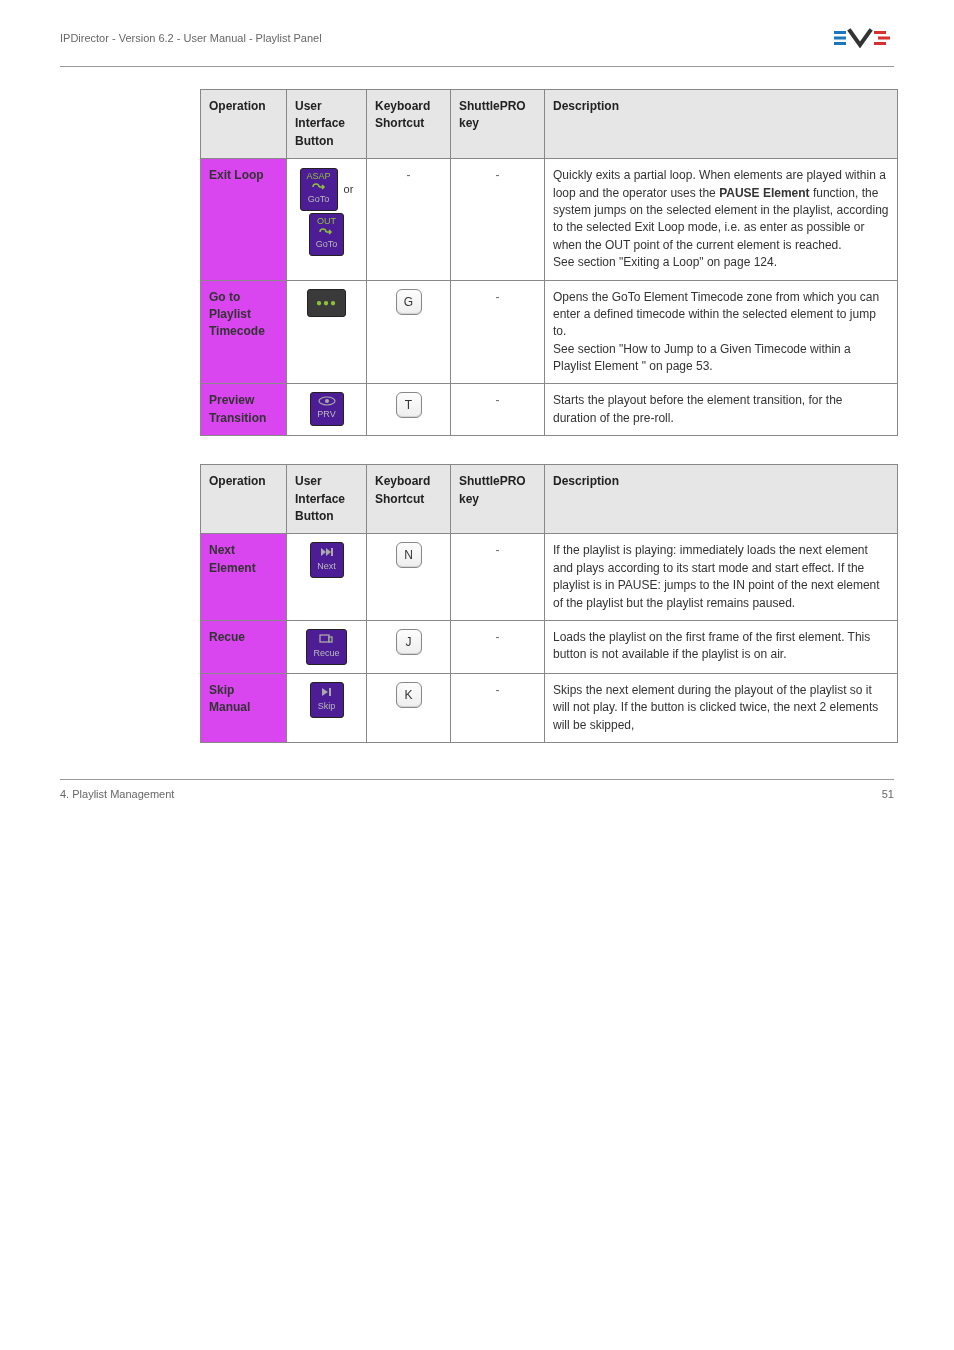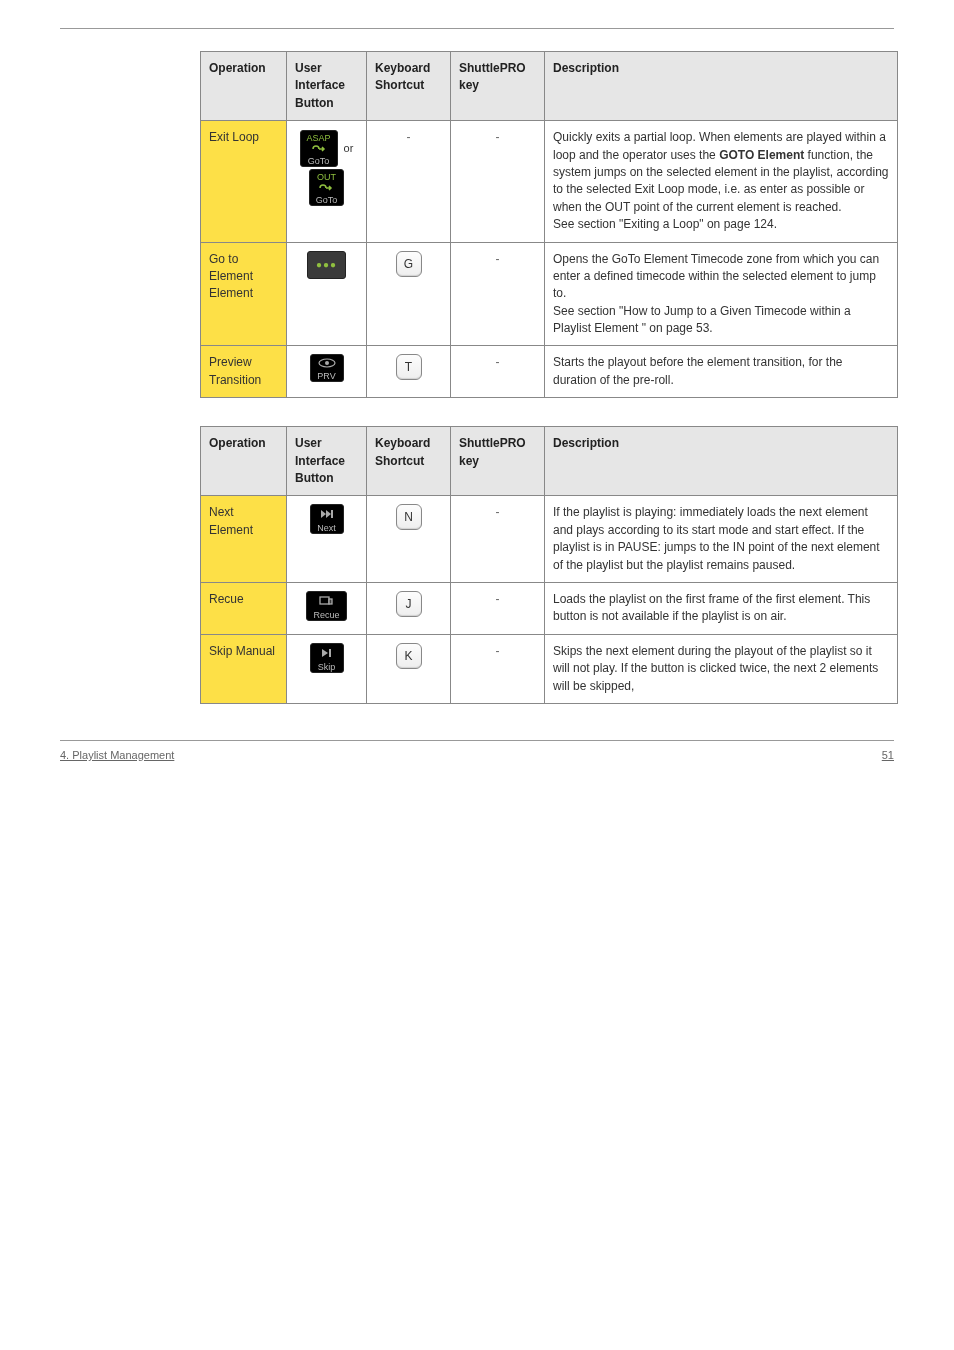--- a/index.html
+++ b/index.html
@@ -47,22 +47,22 @@
     text-align: left;
     font-size: 12px;
     line-height: 1.45;
   }
   table.ui-table th {
     background: #e6e6e6;
     font-weight: bold;
     color: #222;
   }
   table.ui-table td.op {
-    font-weight: normal;
-    background: #fde047;
+    font-weight: bold;
+    background: #d946ef;
     width: 86px;
   }
   table.ui-table td.uib {
     width: 80px;
     text-align: center;
     vertical-align: top;
   }
   table.ui-table td.kb {
     width: 84px;
     text-align: center;
@@ -87,24 +87,24 @@
     background: linear-gradient(#fdfdfd, #eee);
     box-shadow: inset 0 -1px 1px rgba(0,0,0,0.12);
     padding: 0 6px;
   }
   .dash { color: #666; }
   .btn {
     display: inline-flex;
     flex-direction: column;
     align-items: center;
     justify-content: center;
-    background: #000000;
+    background: #4c1d95;
     color: #ccc;
     border-radius: 3px;
-    padding: 3px 6px 0 6px;
+    padding: 3px 6px 6px 6px;
     font-size: 10px;
     line-height: 1;
     min-width: 34px;
     border: 1px solid #222;
     gap: 2px;
   }
   .btn .icon { display: block; }
   .btn .lbl { font-size: 9px; color: #bbb; }
   .btn-group { display: inline-flex; flex-direction: column; align-items: center; gap: 2px; }
   .or-text { font-size: 11px; color: #333; margin-left: 6px; vertical-align: middle;}
@@ -121,27 +121,40 @@
     font-weight:bold;
   }
   .footer {
     display: flex;
     justify-content: space-between;
     font-size: 11px;
     color: #666;
     border-top: 1px solid #999;
     padding-top: 8px;
     margin-top: 36px;
-    text-decoration: underline;
   }
 </style>
 </head>
 <body>
 
 <div class="page">
+  <div class="header">
+    <div class="header-title">IPDirector - Version 6.2 - User Manual - Playlist Panel</div>
+    <div class="logo">
+      <svg width="60" height="20" viewBox="0 0 60 20">
+        <rect x="0" y="3" width="12" height="3" fill="#1b76bb"></rect>
+        <rect x="0" y="8.5" width="12" height="3" fill="#1b76bb"></rect>
+        <rect x="0" y="14" width="12" height="3" fill="#1b76bb"></rect>
+        <path d="M 16 3 L 26 17 L 36 3" stroke="#333" stroke-width="4" fill="none" stroke-linecap="square"></path>
+        <rect x="40" y="3" width="12" height="3" fill="#d82f2f"></rect>
+        <rect x="44" y="8.5" width="12" height="3" fill="#d82f2f"></rect>
+        <rect x="40" y="14" width="12" height="3" fill="#d82f2f"></rect>
+      </svg>
+    </div>
+  </div>
   <hr class="hr-top">
 
   <table class="ui-table">
     <thead>
       <tr>
         <th>Operation</th>
         <th>User Interface Button</th>
         <th>Keyboard Shortcut</th>
         <th>ShuttlePRO key</th>
         <th>Description</th>
@@ -174,27 +187,27 @@
                     <path d="M7 4 L12 4 M10 2 L12 4 L10 6" stroke="#8fbf3f" stroke-width="1.5" fill="none"></path>
                   </svg>
               </span>
               <span class="lbl">GoTo</span>
             </span>
           </div>
         </td>
         <td class="kb"><span class="dash">-</span></td>
         <td class="sp"><span class="dash">-</span></td>
         <td class="desc">
-          <span>Quickly exits a partial loop. When elements are played within a loop and the operator uses the </span><b>GOTO Element</b><span> function, the system jumps on the selected element in the playlist, according to the selected Exit Loop mode, i.e. as enter as possible or when the OUT point of the current element is reached.</span><br>
+          <span>Quickly exits a partial loop. When elements are played within a loop and the operator uses the </span><b>PAUSE Element</b><span> function, the system jumps on the selected element in the playlist, according to the selected Exit Loop mode, i.e. as enter as possible or when the OUT point of the current element is reached.</span><br>
           <span>See section "Exiting a Loop" on page 124.</span>
         </td>
       </tr>
 
       <tr>
-        <td class="op">Go to Element Element</td>
+        <td class="op">Go to Playlist Timecode</td>
         <td class="uib">
           <span class="dots-btn">●●●</span>
         </td>
         <td class="kb">
           <span class="key">G</span>
         </td>
         <td class="sp"><span class="dash">-</span></td>
         <td class="desc">
           <span>Opens the GoTo Element Timecode zone from which you can enter a defined timecode within the selected element to jump to.</span><br>
           <span>See section "How to Jump to a Given Timecode within a Playlist Element " on page 53.</span>

